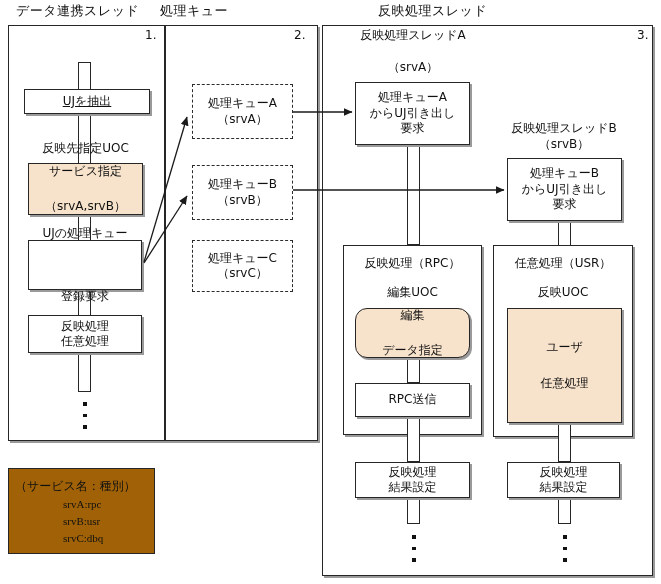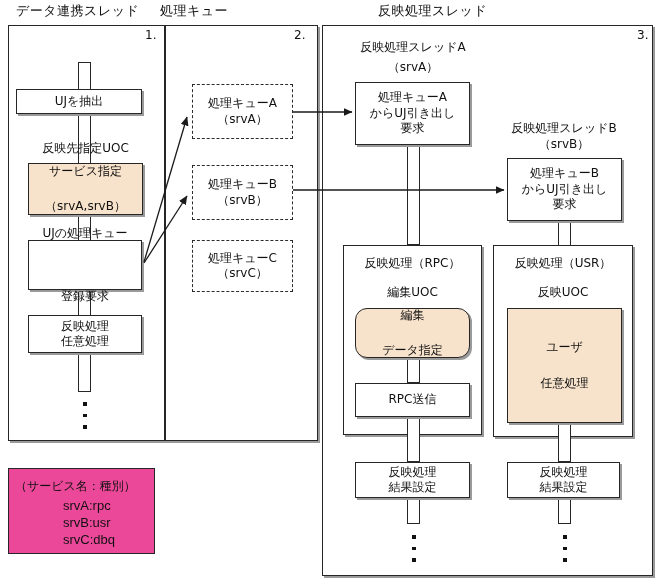--- a/index.html
+++ b/index.html
@@ -25,23 +25,23 @@
     position:absolute;background:#fff;border:1.4px solid var(--border);
     box-shadow:2px 2px 0 var(--shadow);
     display:flex;flex-direction:column;align-items:center;justify-content:center;
     text-align:center;font-size:12px;line-height:15.5px;z-index:4;white-space:nowrap;
   }
   .box.dashed{border:1.5px dashed #2b2b2b;box-shadow:none;}
   .box.shaded{background:var(--highlight-fill);gap:20px;}
   .lbl{position:absolute;font-size:12px;text-align:center;white-space:nowrap;z-index:4;line-height:15px;}
   .vdots{position:absolute;display:flex;flex-direction:column;gap:8px;z-index:4;}
   .vdots i{width:3.5px;height:3.5px;background:#111;display:block;}
-  .legend{position:absolute;background:#ec4899;border:1.4px solid var(--border);z-index:4;font-size:12px;}
+  .legend{position:absolute;background:#a16207;border:1.4px solid var(--border);z-index:4;font-size:12px;}
   .legend .ltitle{position:absolute;left:6px;top:9px;white-space:nowrap;}
-  .legend .lentry{position:absolute;left:54px;white-space:nowrap;font-family:Liberation Sans, sans-serif;font-size:13px;}
+  .legend .lentry{position:absolute;left:54px;white-space:nowrap;font-family:Liberation Serif, serif;font-size:11px;}
   svg.arrows{position:absolute;left:0;top:0;z-index:5;pointer-events:none;}
   svg.arrows line{stroke:var(--line);stroke-width:1.3px;}
   svg.arrows .head{fill:var(--line);}
 </style>
 </head>
 <body>
 
 <div class="canvas">
 
   <div class="col-hdr" style="left:16px;font-family:Liberation Serif, serif;">データ連携スレッド</div>
@@ -50,21 +50,21 @@
 
   <div class="frame" style="left:8px;top:25px;width:310px;height:416px;"></div>
   <div class="divider" style="left:164px;top:25px;height:416px;"></div>
   <div class="frame" style="left:322px;top:25px;width:331px;height:551px;"></div>
 
   <div class="secnum" style="left:145px;top:28px;">1.</div>
   <div class="secnum" style="left:294px;top:28px;">2.</div>
   <div class="secnum" style="left:637px;top:28px;">3.</div>
 
   <div class="thread" style="left:78px;top:62px;height:330px;"></div>
-  <div class="box" style="left:16px;top:89px;width:126px;height:25px;">
+  <div class="box" style="left:24px;top:89px;width:126px;height:25px;text-decoration:underline;">
     <span>UJを抽出</span>
   </div>
   <div class="lbl" style="left:28px;top:141px;width:115px;">反映先指定UOC</div>
   <div class="box shaded" style="left:28px;top:163px;width:115px;height:52px;">
     <span>サービス指定</span>
     <span>（srvA,srvB）</span>
   </div>
   <div class="box" style="left:28px;top:240px;width:114px;height:50px;gap:48px;">
     <span>UJの処理キュー</span>
     <span>登録要求</span>
@@ -85,21 +85,21 @@
   </div>
   <div class="box dashed" style="left:192px;top:165px;width:101px;height:55px;">
     <span>処理キューB</span>
     <span>（srvB）</span>
   </div>
   <div class="box dashed" style="left:192px;top:240px;width:101px;height:52px;">
     <span>処理キューC</span>
     <span>（srvC）</span>
   </div>
 
-  <div class="lbl" style="left:343px;top:40px;width:140px;">反映処理スレッドA</div>
+  <div class="lbl" style="left:343px;top:28px;width:140px;">反映処理スレッドA</div>
   <div class="lbl" style="left:343px;top:60px;width:140px;">（srvA）</div>
   <div class="box" style="left:355px;top:82px;width:115px;height:63px;">
     <span>処理キューA</span>
     <span>からUJ引き出し</span>
     <span>要求</span>
   </div>
   <div class="thread" style="left:407px;top:145px;height:100px;"></div>
 
   <div class="lbl" style="left:494px;top:121px;width:140px;">反映処理スレッドB</div>
   <div class="lbl" style="left:494px;top:137px;width:140px;">（srvB）</div>
@@ -117,21 +117,21 @@
     <span>編集</span>
     <span>データ指定</span>
   </div>
   <div class="thread over" style="left:407px;top:358px;height:25px;"></div>
   <div class="box" style="left:355px;top:383px;width:115px;height:34px;">
     <span>RPC送信</span>
   </div>
   <div class="thread over" style="left:407px;top:417px;height:45px;"></div>
 
   <div class="frame" style="left:493px;top:245px;width:140px;height:192px;"></div>
-  <div class="lbl" style="left:493px;top:256px;width:140px;">反映処理（USR）</div>
+  <div class="lbl" style="left:493px;top:256px;width:140px;">任意処理（USR）</div>
   <div class="lbl" style="left:493px;top:285px;width:140px;">反映UOC</div>
   <div class="box shaded" style="left:507px;top:308px;width:115px;height:115px;">
     <span>ユーザ</span>
     <span>任意処理</span>
   </div>
   <div class="thread over" style="left:558px;top:423px;height:39px;"></div>
 
   <div class="box" style="left:355px;top:462px;width:115px;height:36px;">
     <span>反映処理</span>
     <span>結果設定</span>

